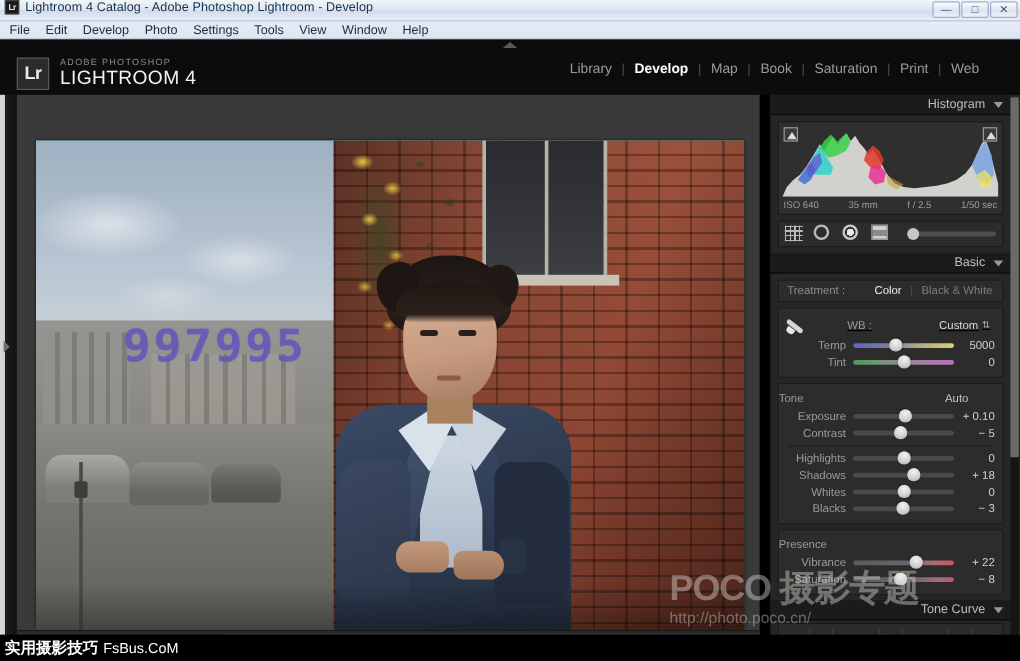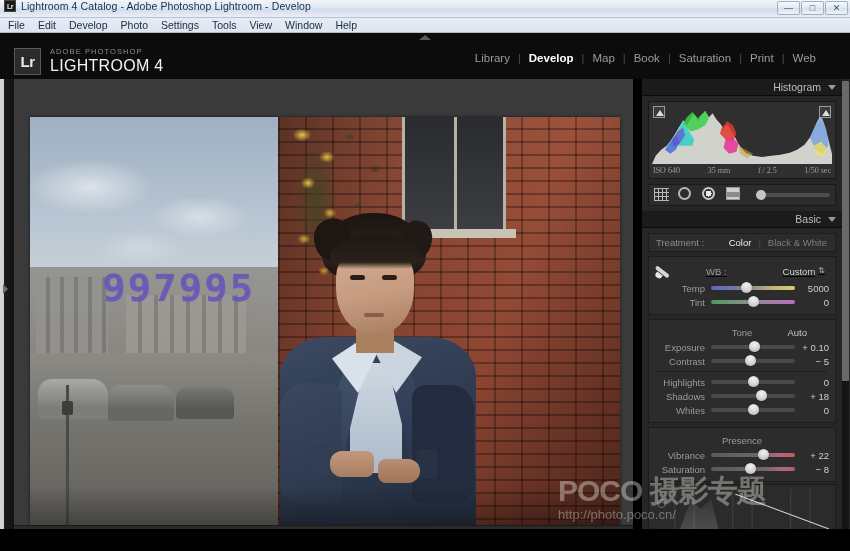--- a/index.html
+++ b/index.html
@@ -423,21 +423,21 @@
   .hist-clip.r { right:4px; top:4px; }
   .hist-clip i {
     position:absolute; left:2px; top:3px; width:0; height:0;
     border-left:4px solid transparent; border-right:4px solid transparent;
     border-bottom:6px solid #ddd;
   }
   .hist-meta {
     position:absolute; left:4px; right:4px; bottom:2px; height:12px;
     display:flex; justify-content:space-between; align-items:center;
   }
-  .hist-meta span { font-size:8px; color:#9d9d9d;font-family:Liberation Serif, serif; }
+  .hist-meta span { font-size:8px; color:#9d9d9d; }
 
   
   .tool-strip {
     margin:5px 6px 0 6px; height:22px; background:#2c2c2c;
     border:1px solid #1a1a1a; display:flex; align-items:center; padding:0 5px;
   }
   .ts-btn { width:19px; height:16px; margin-right:5px; position:relative; }
   .ts-crop {
     background:
       repeating-linear-gradient(0deg,#b9b9b9 0 1px,transparent 1px 4px),
@@ -517,21 +517,21 @@
     background: radial-gradient(circle at 50% 30%,#f2f2f2 0%,#cfcfcf 60%,#9d9d9d 100%);
     border-radius:50% 50% 45% 45%;
     box-shadow:0 0 1px #000;
   }
   .srow .val {
     width:34px; text-align:right; font-size:9.5px; color:#cfcfcf;
     white-space:nowrap; padding-left:4px;
   }
 
   .grp-hdr {
-    display:flex; align-items:center; justify-content:center;
+    display:flex; align-items:center; 
     height:16px; position:relative;
   }
   .grp-hdr .t { font-size:9.5px; color:#9b9b9b; }
   .grp-hdr .auto {
     position:absolute; right:28px; font-size:9.5px; color:#c6c6c6;
   }
   .divider { height:1px; background:#1f1f1f; margin:3px 8px; }
 
   .btn-row {
     position:absolute; left:6px; right:14px; bottom:5px;
@@ -845,20 +845,27 @@
               </div>
             <div class="val">+ 18</div>
           </div>
           <div class="srow">
             <div class="nm">Whites</div>
             <div class="track">
                 <div class="knob" style="left:50%"></div>
               </div>
             <div class="val">0</div>
           </div>
+          <div class="srow">
+            <div class="nm">Blacks</div>
+            <div class="track">
+                <div class="knob" style="left:49%"></div>
+              </div>
+            <div class="val">− 3</div>
+          </div>
         </div>
 
         <div class="wb-block">
           <div class="grp-hdr">
             <div class="t">Presence</div>
           </div>
           <div class="srow">
             <div class="nm">Vibrance</div>
             <div class="track vib">
                 <div class="knob" style="left:62%"></div>
@@ -867,20 +874,24 @@
           </div>
           <div class="srow">
             <div class="nm">Saturation</div>
             <div class="track sat">
                 <div class="knob" style="left:47%"></div>
               </div>
             <div class="val">− 8</div>
           </div>
         </div>
 
+        <div class="panel-head" style="margin-top:4px">
+          <div class="ttl">Tone Curve</div>
+          <div class="tri"></div>
+        </div>
         <div class="curve-box">
           <div class="grid"></div>
           <div class="ghost"></div>
           <div class="line"></div>
           <div class="curve-target"></div>
         </div>
 
         <div class="btn-row">
           <div class="lr-btn">Previous</div>
           <div class="lr-btn">Reset</div>
@@ -891,14 +902,18 @@
         <div class="rp-thumb"></div>
       </div>
     </div>
 
     <div class="poco-wm">
       <div class="big">POCO 摄影专题</div>
       <div class="url">http://photo.poco.cn/</div>
     </div>
 
     <div class="bottom-strip"></div>
+    <div class="fsbus">
+      <span class="cn">实用摄影技巧</span>
+      <span class="en">FsBus.CoM</span>
+    </div>
   </div>
 </div>
 
 </body></html>

